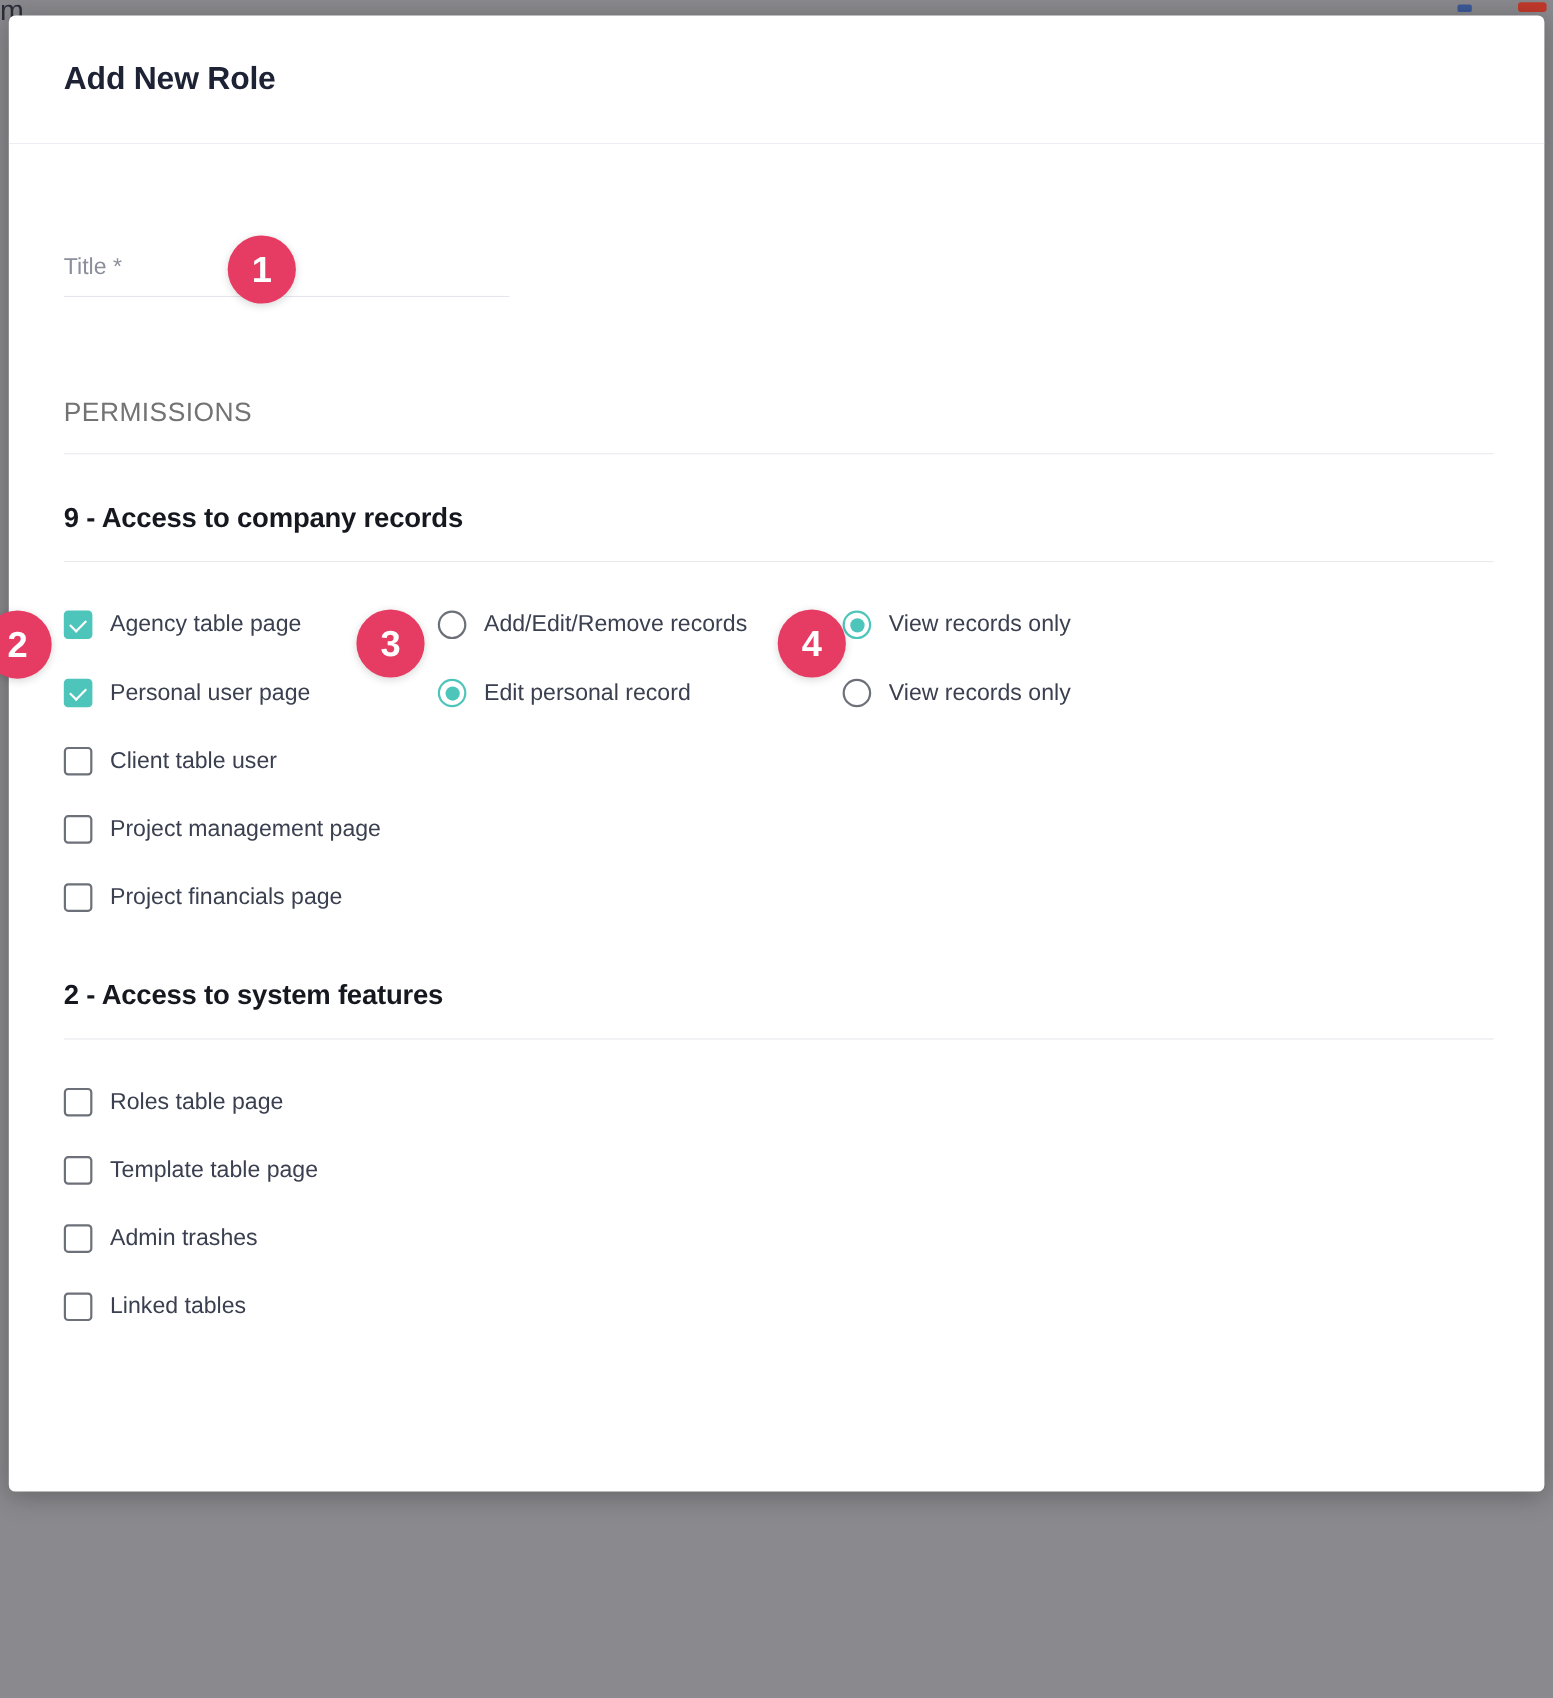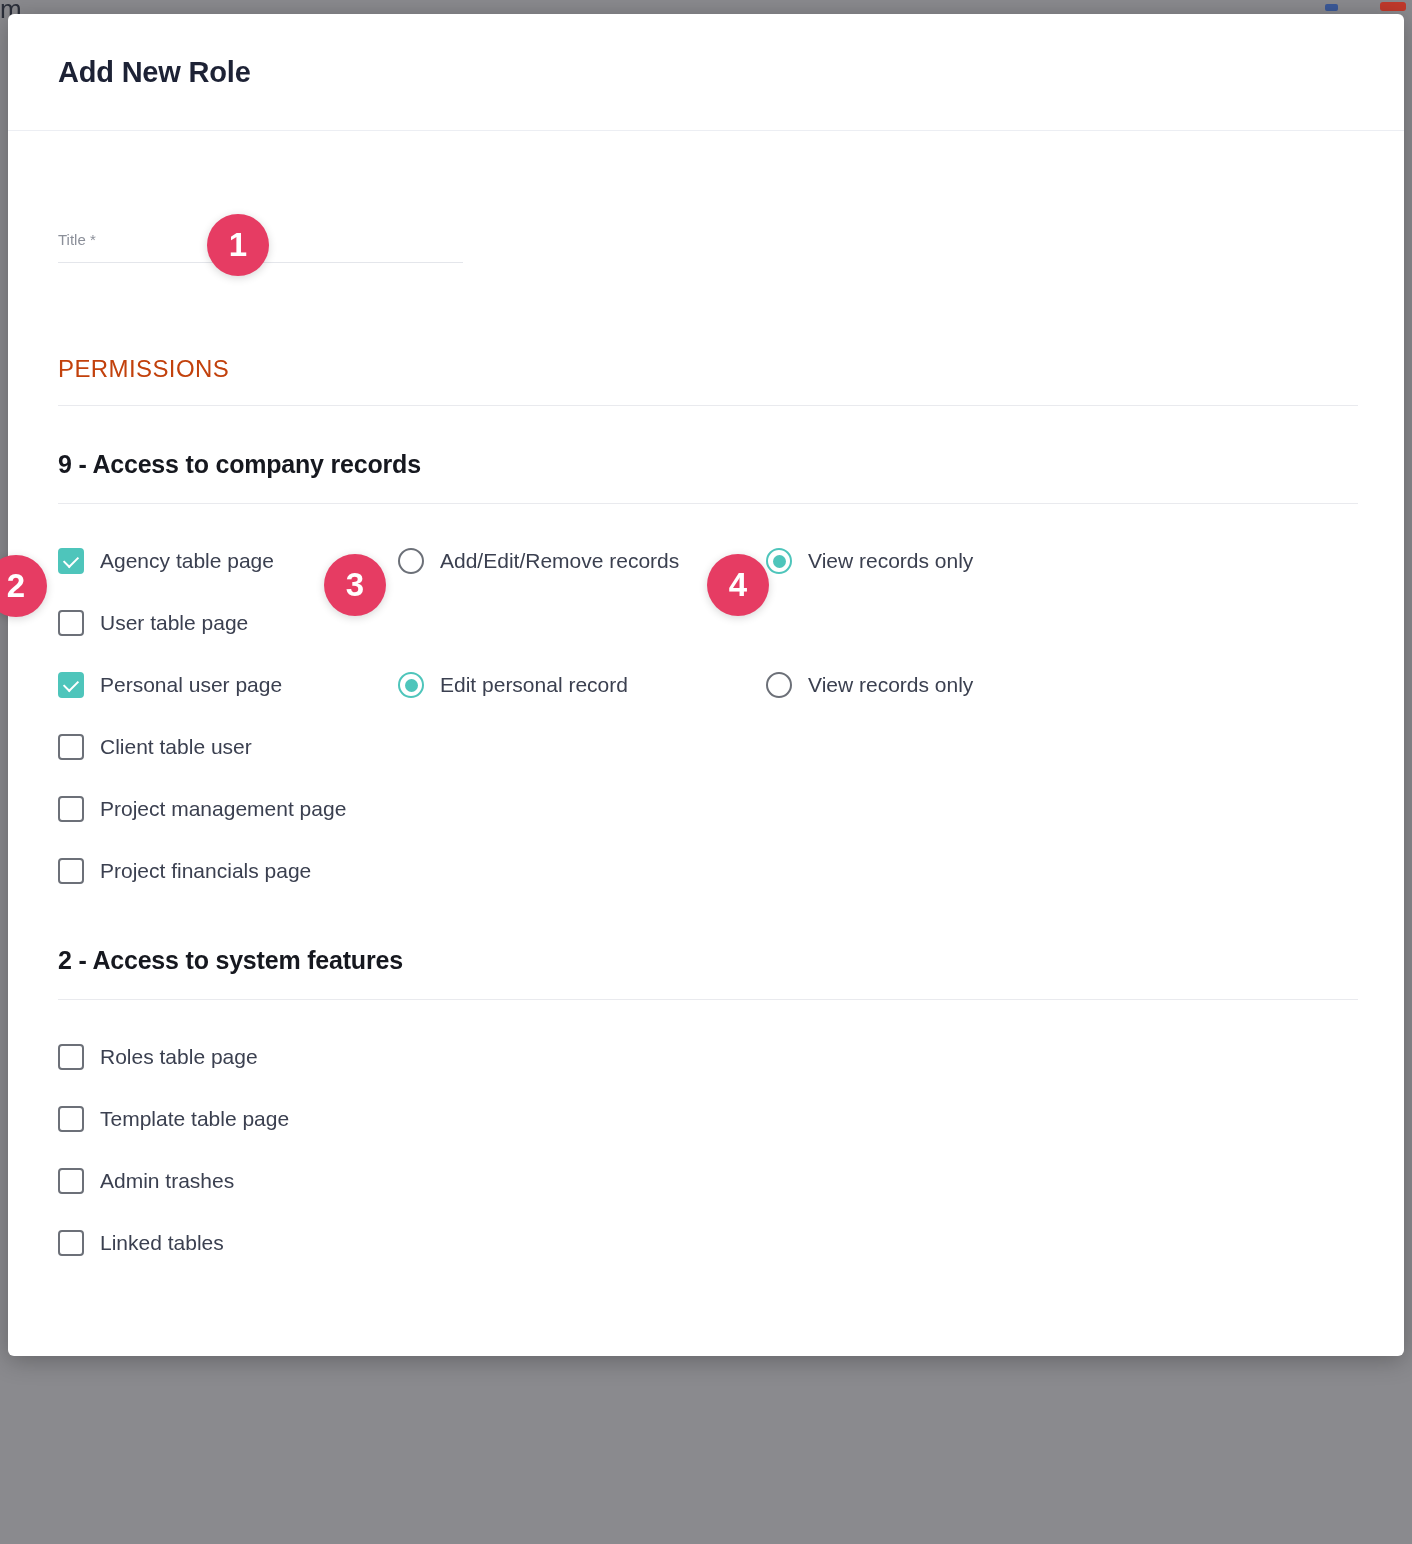--- a/index.html
+++ b/index.html
@@ -78,32 +78,32 @@
     margin-top: 100px;
     width: 405px;
     position: relative;
   }
   .field-input {
     width: 100%;
     border: none;
     border-bottom: 1px solid #e4e6eb;
     outline: none;
     font-family: "Liberation Sans", sans-serif;
-    font-size: 15px;
+    font-size: 21px;
     color: #2b2f3a;
     padding: 0 0 14px 0;
     background: transparent;
   }
   .field-input::placeholder { color: #8b8f99; }
 
   
   .permissions-label {
     margin-top: 92px;
     font-size: 24px;
-    color: #c2410c;
+    color: #737373;
     letter-spacing: 0.4px;
   }
   .rule {
     margin-top: 22px;
     height: 1px;
     background: #e9eaee;
     width: 1300px;
   }
 
   .section-title {
@@ -279,28 +279,20 @@
         <div class="radio-cell">
           <span class="radio off"></span>
           <span class="opt-label">Add/Edit/Remove records</span>
         </div>
         <div class="radio-cell">
           <span class="radio on"></span>
           <span class="opt-label">View records only</span>
         </div>
       </div>
 
-      <div class="perm-row">
-        <div class="check-cell">
-          <span class="checkbox off"></span>
-          <span class="opt-label">User table page</span>
-        </div>
-        <div class="radio-cell"></div>
-        <div class="radio-cell"></div>
-      </div>
 
       <div class="perm-row">
         <div class="check-cell">
           <span class="checkbox on"></span>
           <span class="opt-label">Personal user page</span>
         </div>
         <div class="radio-cell">
           <span class="radio on"></span>
           <span class="opt-label">Edit personal record</span>
         </div>

